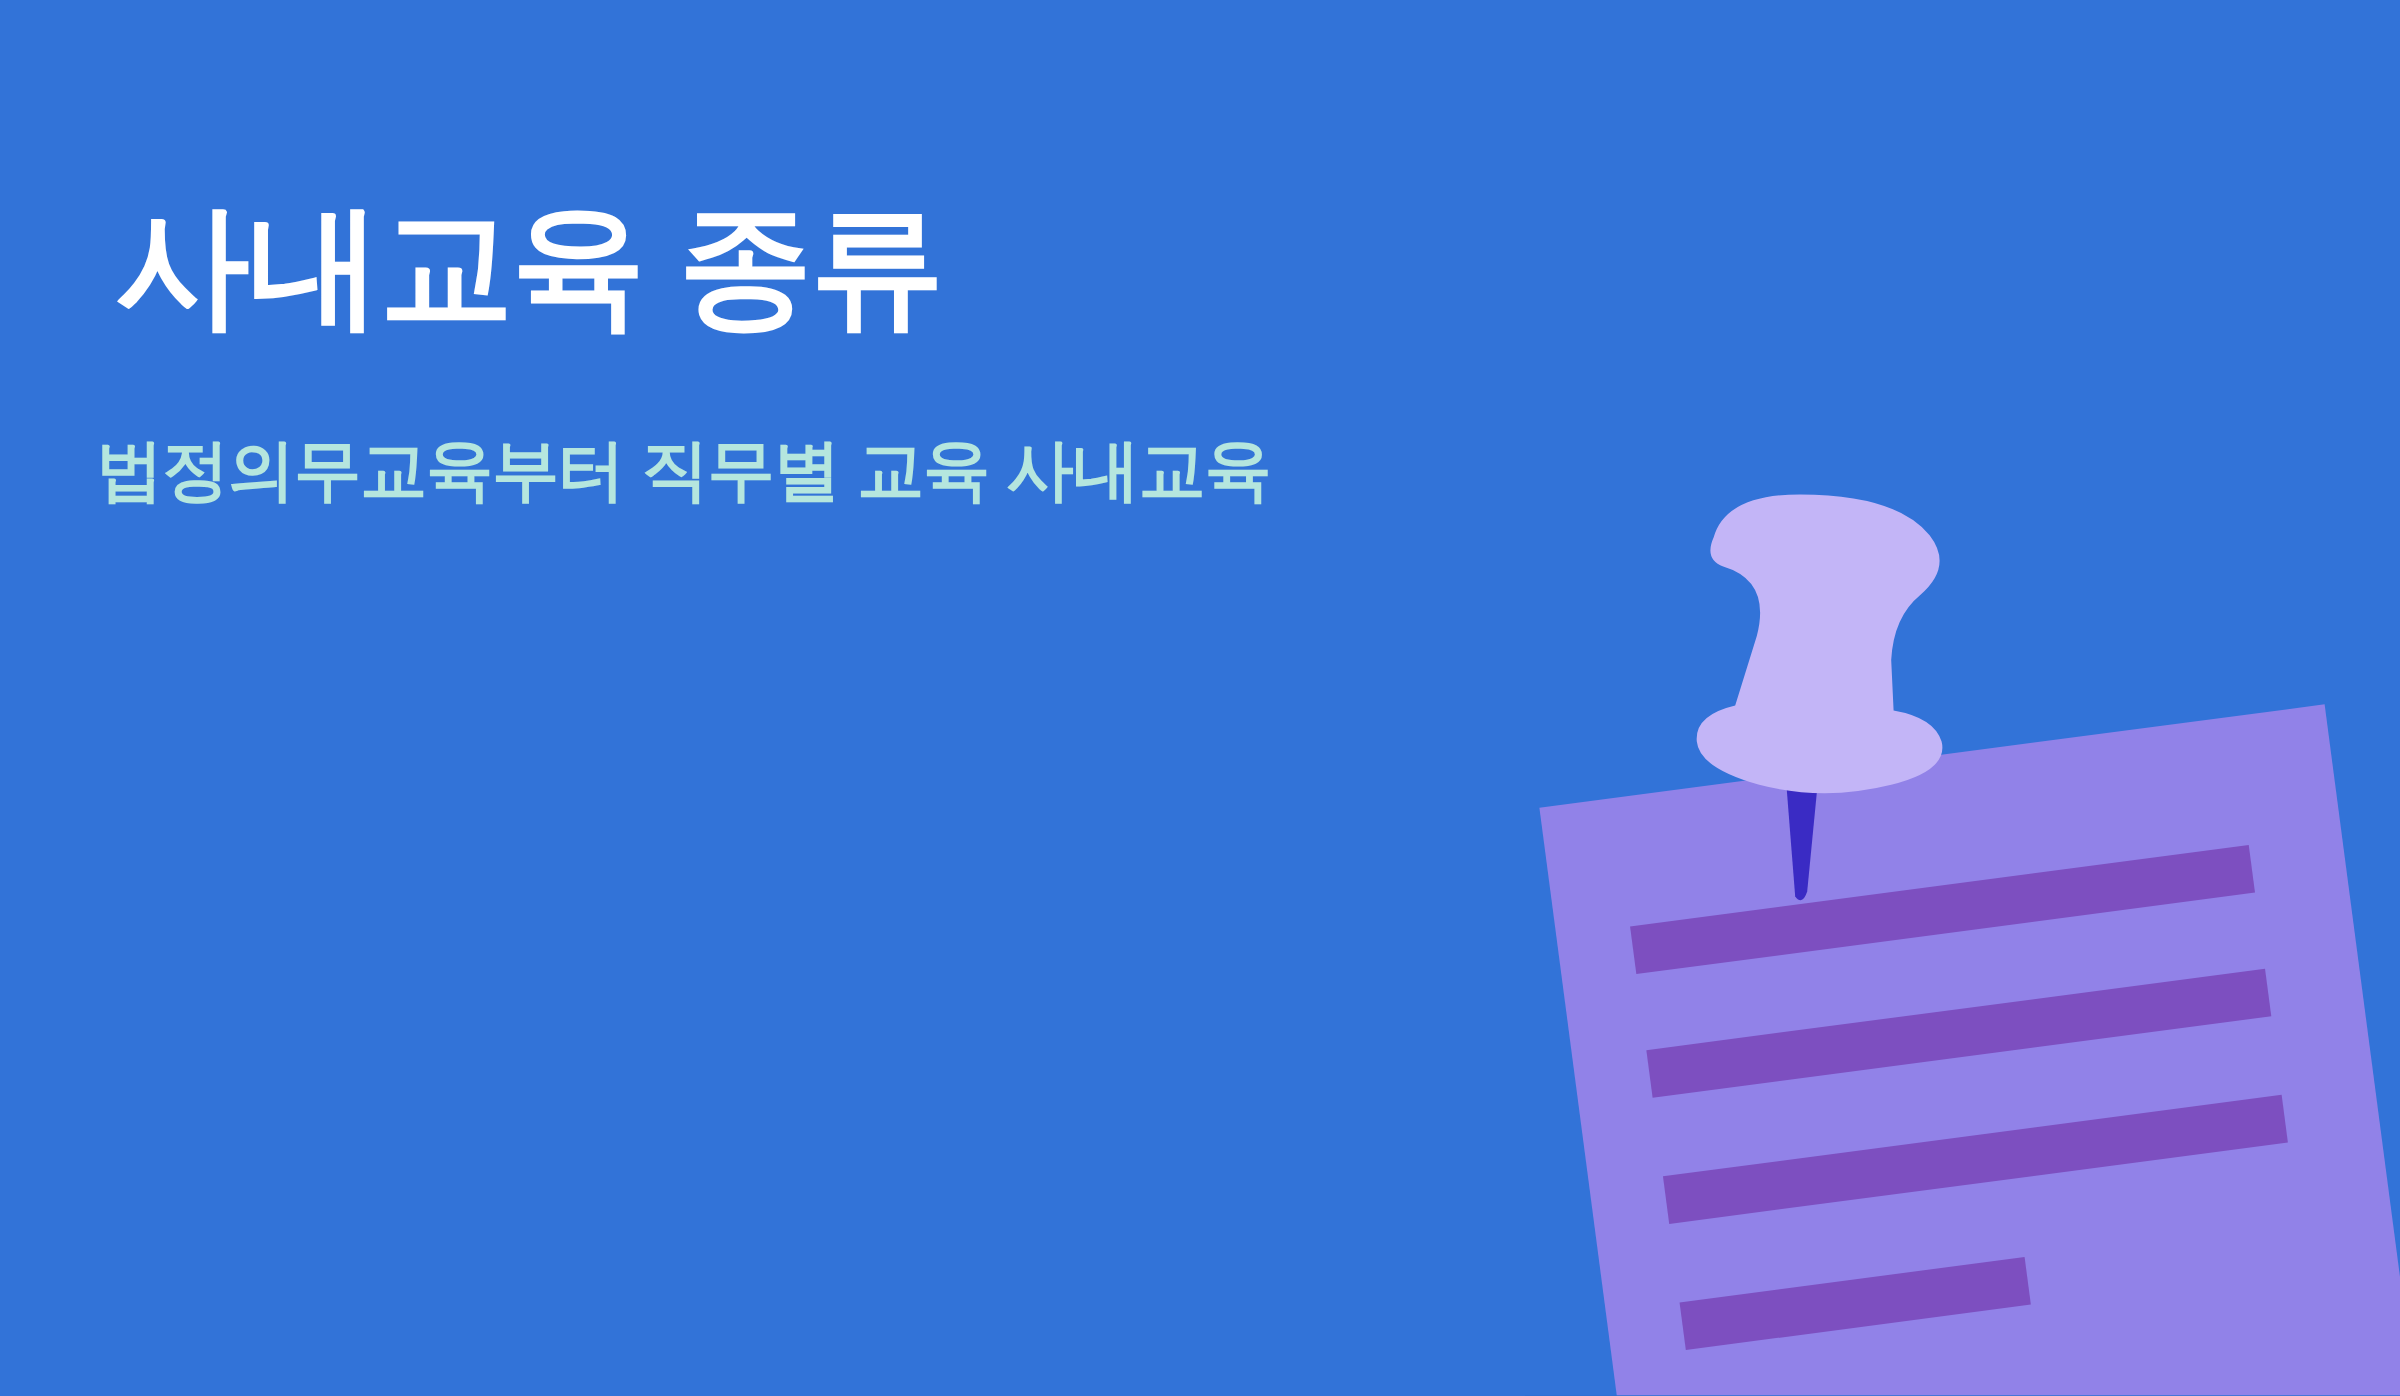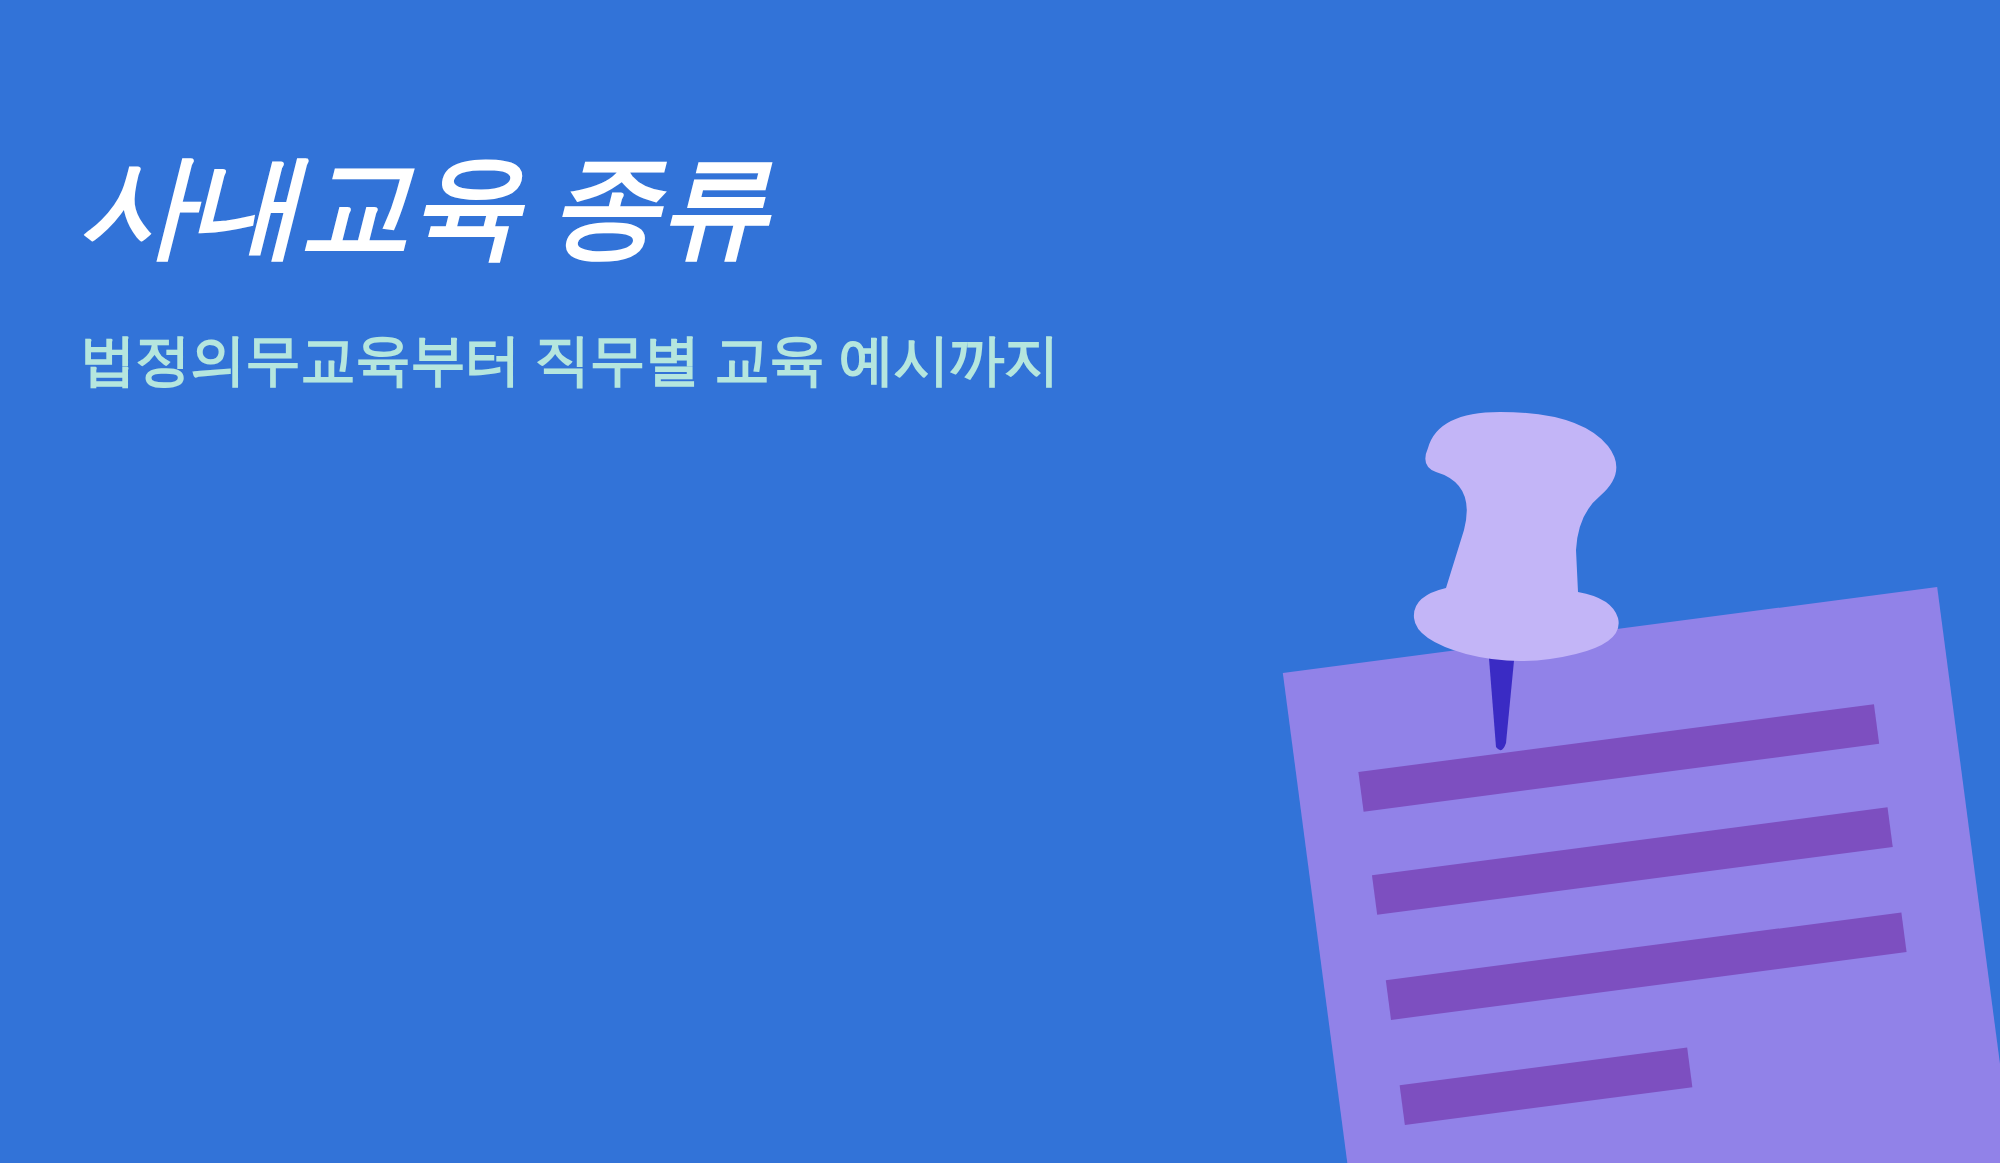--- a/index.html
+++ b/index.html
@@ -17,28 +17,27 @@
   }
 
   
   .text-block {
     position: absolute;
     left: 80px;
     top: 140px;
     width: 1100px;
   }
   .hero-title {
-    margin: 0;
+    margin: 16px;
     font-size: 112px;
     line-height: 1.18;
     font-weight: 700;
     letter-spacing: -2px;
     color: #ffffff;
     white-space: nowrap;
-    font-style: italic;
   }
   .hero-subtitle {
     margin: 0;
     padding-top: 52px;
     font-size: 56px;
     line-height: 1.3;
     font-weight: 700;
     letter-spacing: -1px;
     color: #b5e6de;
     white-space: nowrap;
@@ -95,21 +94,21 @@
   }
   .pin-head svg { display: block; }
 </style>
 </head>
 <body>
 
 <div id="stage" style="background: rgb(50, 115, 216);">
 
   <div class="text-block">
     <h1 class="hero-title" style="color: rgb(255, 255, 255);">사내교육 종류</h1>
-    <p class="hero-subtitle" style="color: rgb(181, 230, 222);">법정의무교육부터 직무별 교육 예시까지</p>
+    <p class="hero-subtitle" style="color: rgb(181, 230, 222);">법정의무교육부터 직무별 교육 사내교육</p>
   </div>
 
   <div class="illustration">
 
     <div class="note-paper" style="background: rgb(145, 130, 232);">
       <div class="note-line l1" style="background: rgb(125, 79, 192);"></div>
       <div class="note-line l2" style="background: rgb(125, 79, 192);"></div>
       <div class="note-line l3" style="background: rgb(125, 79, 192);"></div>
       <div class="note-line l4" style="background: rgb(125, 79, 192);"></div>
     </div>

